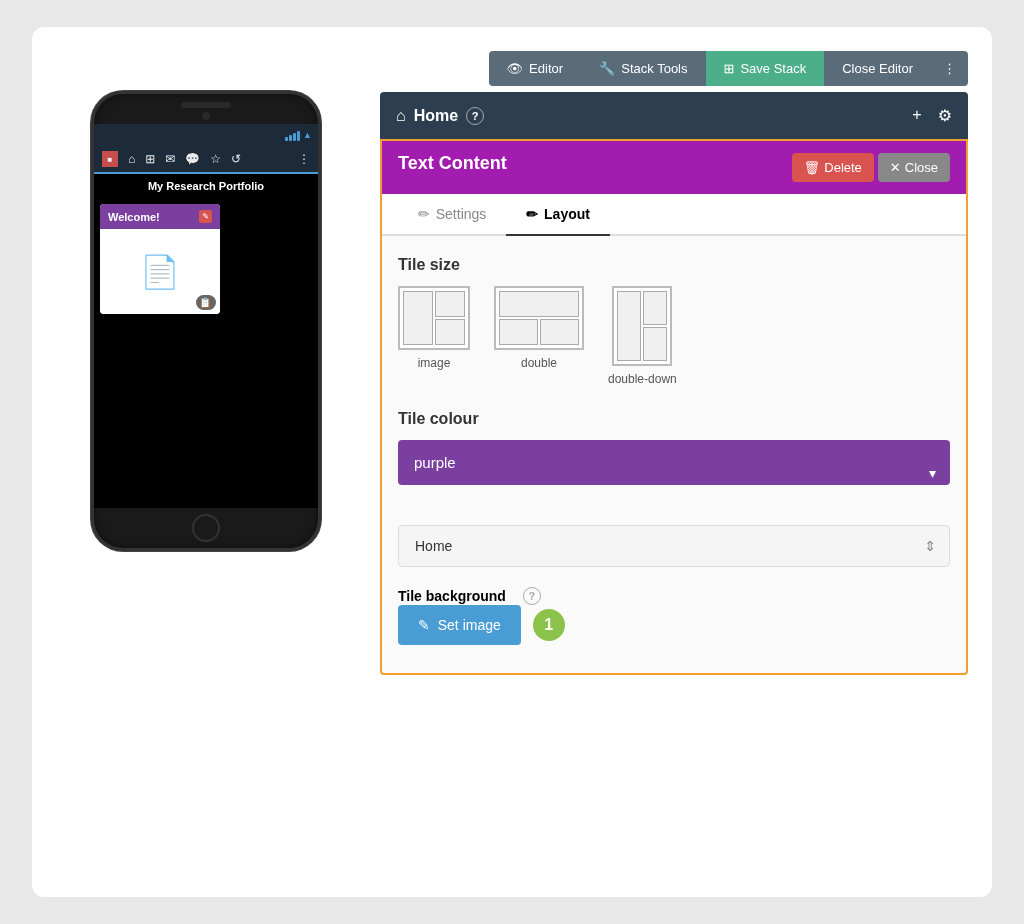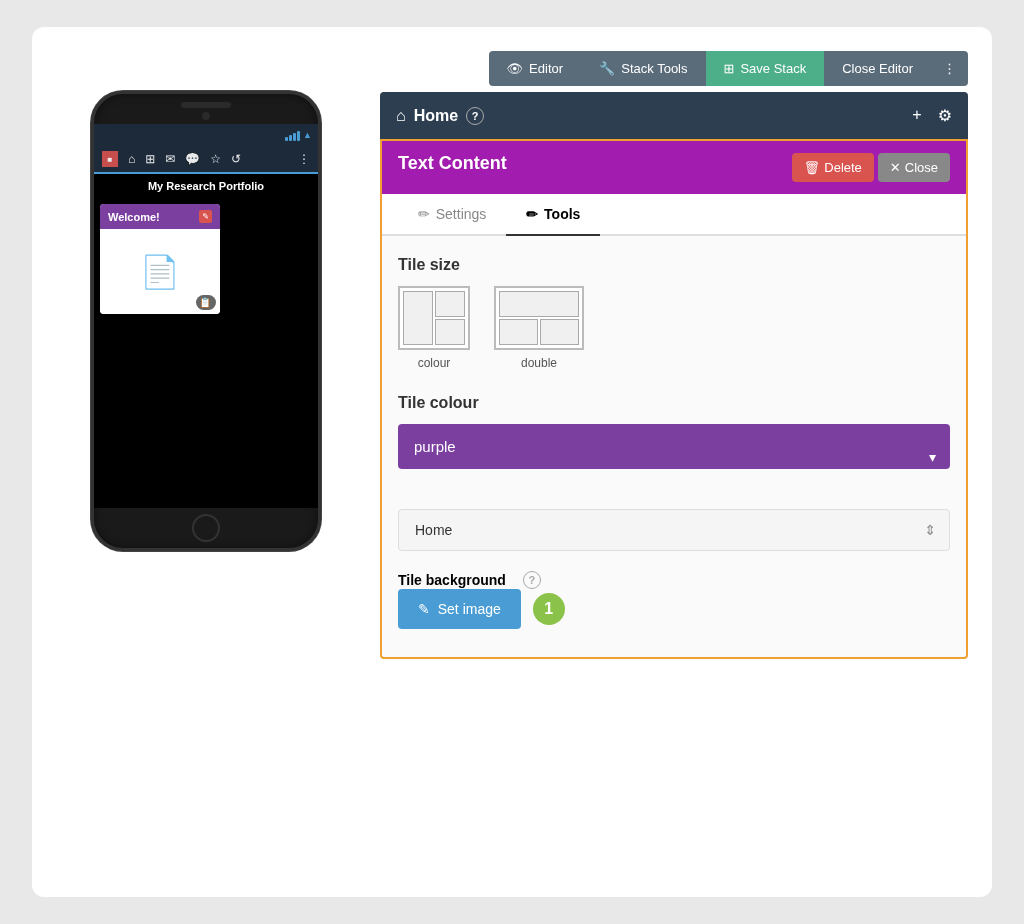--- a/index.html
+++ b/index.html
@@ -570,47 +570,55 @@
           </div>
         </div>
 
         <div class="tabs-bar">
           <div class="tab inactive">
             <span>✏</span>
             <span>Settings</span>
           </div>
           <div class="tab active">
             <span>✏</span>
-            <span>Tools</span>
+            <span>Layout</span>
           </div>
         </div>
 
         <div class="editor-content">
 
           <div class="section-label">Tile size</div>
           <div class="tile-size-options">
 
             <div class="tile-size-option">
               <div style="width:72px;height:64px;border:2px solid #bbb;padding:3px;display:grid;grid-template-columns:1fr 1fr;grid-template-rows:1fr 1fr;gap:2px;background:white;">
                 <div style="grid-column:1;grid-row:1/3;border:1.5px solid #aaa;background:#f0f0f0;"></div>
                 <div style="border:1.5px solid #aaa;background:#f0f0f0;"></div>
                 <div style="border:1.5px solid #aaa;background:#f0f0f0;"></div>
               </div>
-              <span class="tile-size-label">colour</span>
+              <span class="tile-size-label">image</span>
             </div>
 
             <div class="tile-size-option">
               <div style="width:90px;height:64px;border:2px solid #bbb;padding:3px;display:grid;grid-template-columns:1fr 1fr;grid-template-rows:1fr 1fr;gap:2px;background:white;">
                 <div style="grid-column:1/3;grid-row:1;border:1.5px solid #aaa;background:#f0f0f0;"></div>
                 <div style="border:1.5px solid #aaa;background:#f0f0f0;"></div>
                 <div style="border:1.5px solid #aaa;background:#f0f0f0;"></div>
               </div>
               <span class="tile-size-label">double</span>
             </div>
 
+            <div class="tile-size-option">
+              <div style="width:60px;height:80px;border:2px solid #bbb;padding:3px;display:grid;grid-template-columns:1fr 1fr;grid-template-rows:1fr 1fr;gap:2px;background:white;">
+                <div style="grid-column:1;grid-row:1/3;border:1.5px solid #aaa;background:#f0f0f0;"></div>
+                <div style="border:1.5px solid #aaa;background:#f0f0f0;"></div>
+                <div style="border:1.5px solid #aaa;background:#f0f0f0;"></div>
+              </div>
+              <span class="tile-size-label">double-down</span>
+            </div>
 
           </div>
 
           <div class="section-label">Tile colour</div>
           <div class="colour-select-wrapper">
             <select class="colour-select">
               <option value="purple" selected="">purple</option>
               <option value="red">red</option>
               <option value="blue">blue</option>
               <option value="green">green</option>

